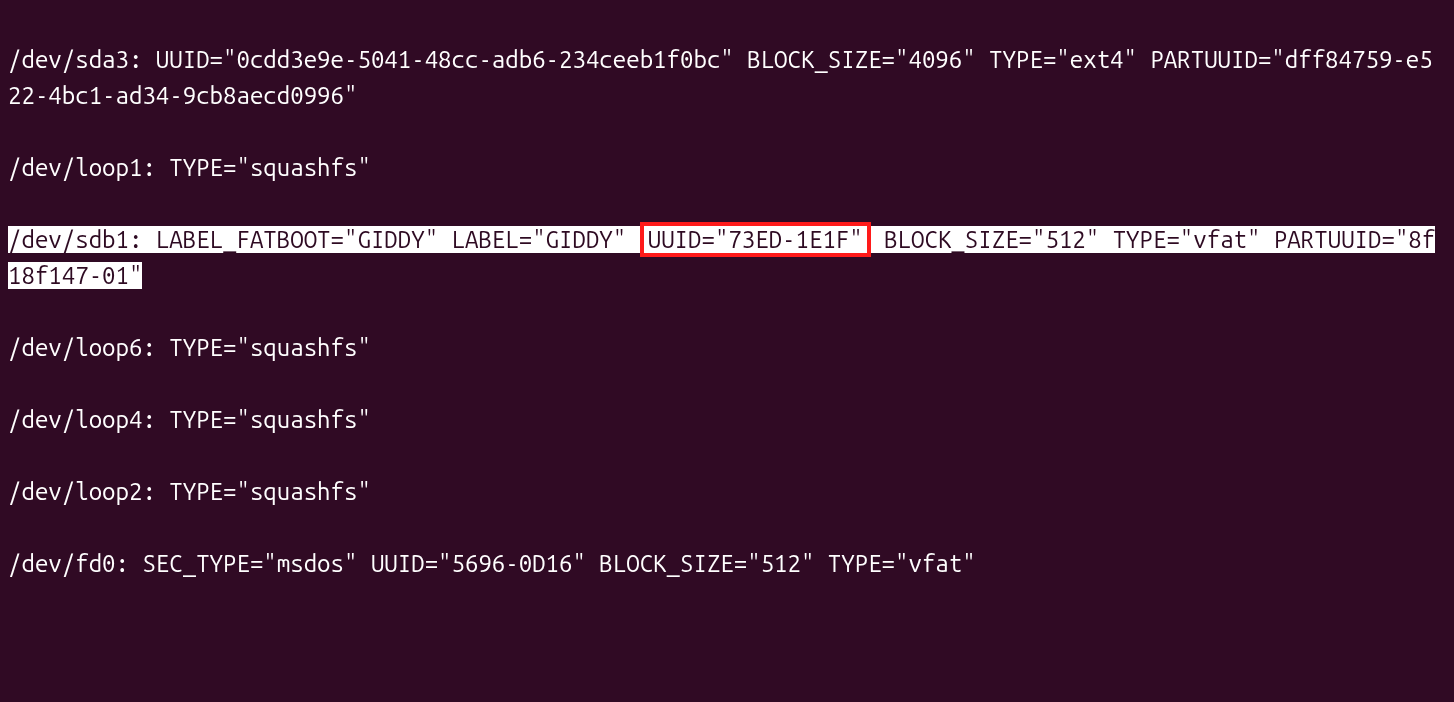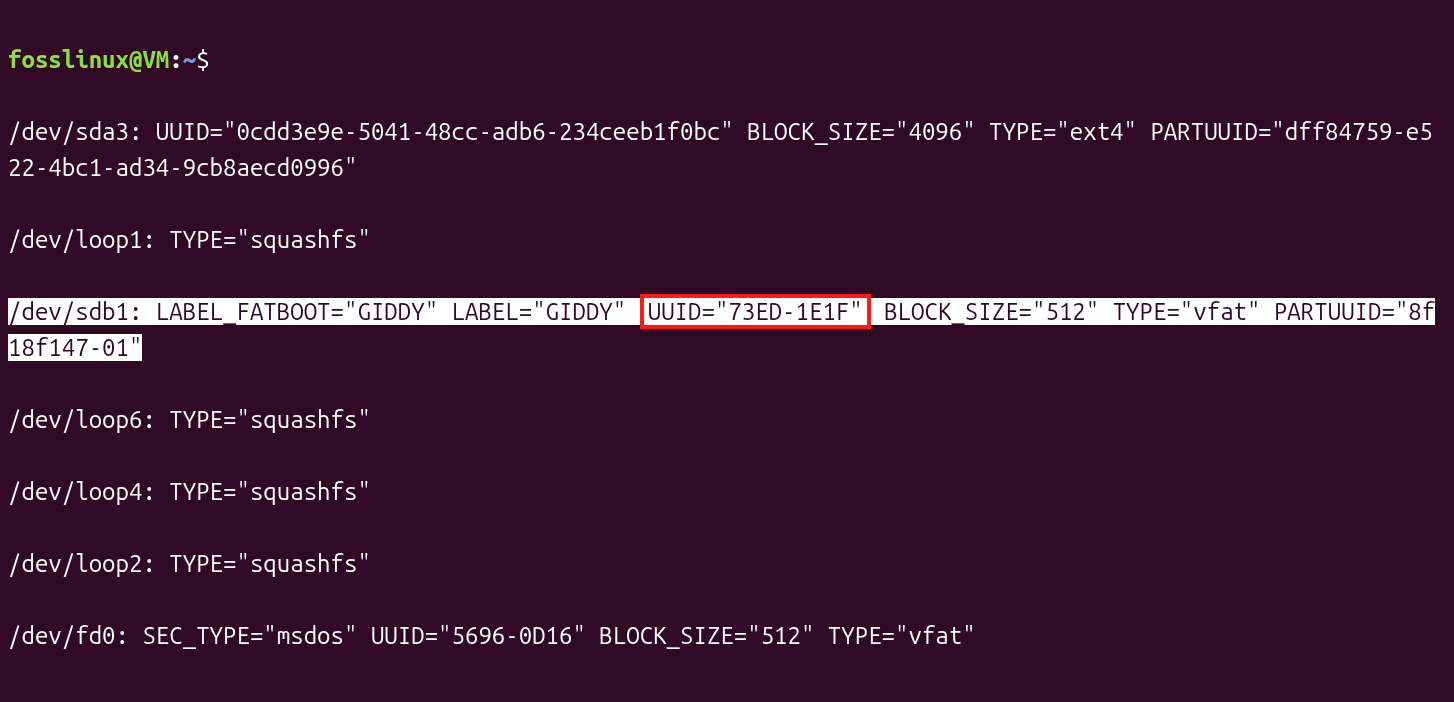--- a/index.html
+++ b/index.html
@@ -40,21 +40,20 @@
     color: #2e0a22;
   }
   .prompt-line, .output-line {
     display: block;
   }
 </style>
 </head>
 <body>
 
 <div class="terminal">
-<span class="prompt-line"><span class="user">fosslinux</span><span class="at">@</span><span class="host">VM</span><span class="colon">:</span><span class="path">~</span><span class="dollar">$</span> <span class="cmd"></span></span>
 <span class="output-line out">/dev/sda3: UUID="0cdd3e9e-5041-48cc-adb6-234ceeb1f0bc" BLOCK_SIZE="4096" TYPE="ext4" PARTUUID="dff84759-e522-4bc1-ad34-9cb8aecd0996"</span>
 <span class="output-line out">/dev/loop1: TYPE="squashfs"</span>
 <span class="output-line"><span class="hl">/dev/sdb1: LABEL_FATBOOT="GIDDY" LABEL="GIDDY" </span><span class="redbox">UUID="73ED-1E1F"</span><span class="hl"> BLOCK_SIZE="512" TYPE="vfat" PARTUUID="8f18f147-01"</span></span>
 <span class="output-line out">/dev/loop6: TYPE="squashfs"</span>
 <span class="output-line out">/dev/loop4: TYPE="squashfs"</span>
 <span class="output-line out">/dev/loop2: TYPE="squashfs"</span>
 <span class="output-line out">/dev/fd0: SEC_TYPE="msdos" UUID="5696-0D16" BLOCK_SIZE="512" TYPE="vfat"</span>
 
 
 

